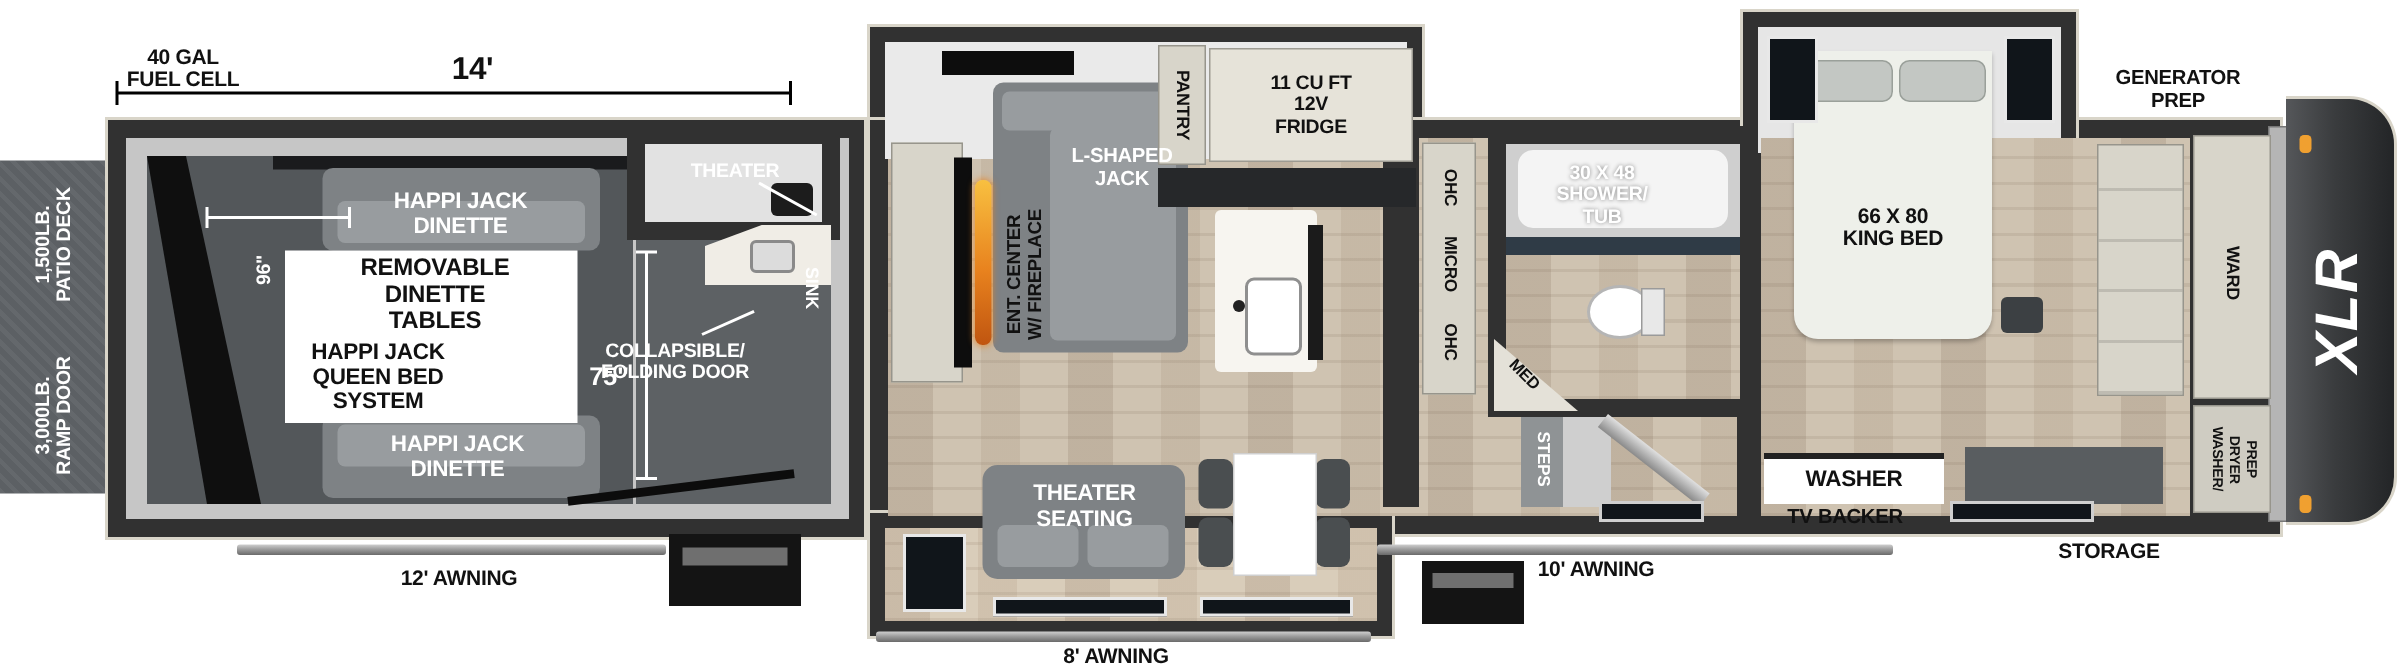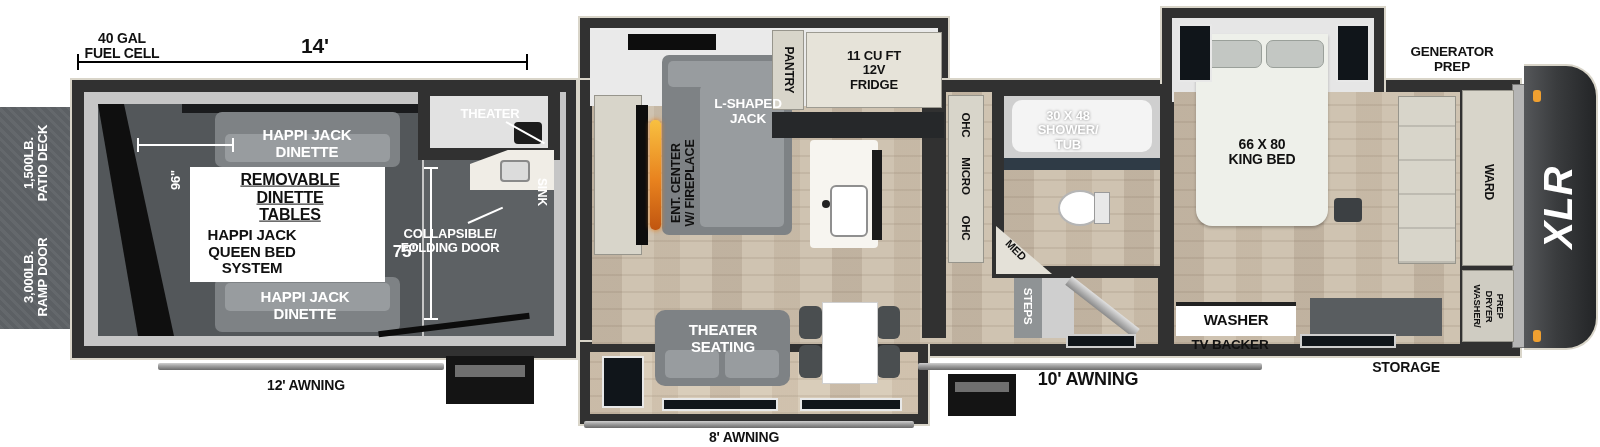--- a/index.html
+++ b/index.html
@@ -59,21 +59,21 @@
   <div class="inner furn" style="left:215px;top:112px;width:185px;height:55px;">
     <div class="abs cush" style="left:10px;top:22px;width:165px;height:28px;"></div>
   </div>
   <div class="inner furn" style="left:215px;top:277px;width:185px;height:55px;">
     <div class="abs cush" style="left:10px;top:6px;width:165px;height:28px;"></div>
   </div>
   <div class="inner" style="left:378px;top:322px;width:152px;height:6px;background:#0c0c0c;transform:rotate(-7deg);z-index:4;"></div>
   <div class="inner" style="left:190px;top:167px;width:195px;height:115px;background:#fff;z-index:5;"></div>
   <div class="lbl w ctr" style="left:307px;top:143px;font-size:15px;">HAPPI JACK
 DINETTE</div>
-  <div class="lbl ctr" style="left:290px;top:197px;font-size:16px;z-index:6;text-decoration:underline;">REMOVABLE
+  <div class="lbl ctr" style="left:290px;top:197px;font-size:16px;z-index:6;">REMOVABLE
 DINETTE
 TABLES</div>
   <div class="lbl ctr" style="left:252px;top:252px;font-size:15px;z-index:6;">HAPPI JACK
 QUEEN BED
 SYSTEM</div>
   <div class="lbl w ctr" style="left:305px;top:305px;font-size:15px;">HAPPI JACK
 DINETTE</div>
 
   <div class="abs" style="left:418px;top:84px;width:142px;height:76px;background:var(--wall);z-index:3;"></div>
   <div class="abs" style="left:430px;top:96px;width:118px;height:52px;background:#e2e2e2;z-index:4;"></div>
@@ -213,21 +213,21 @@
 
   <div class="lbl ctr" style="left:1452px;top:60px;font-size:13.5px;">GENERATOR
 PREP</div>
   <div class="lbl ctr" style="left:1406px;top:368px;font-size:14px;">STORAGE</div>
 
   <div class="awning" style="left:158px;top:363px;width:286px;"></div>
   <div class="lbl ctr" style="left:306px;top:386px;font-size:14px;">12' AWNING</div>
   <div class="awning" style="left:584px;top:421px;width:330px;"></div>
   <div class="lbl ctr" style="left:744px;top:438px;font-size:14px;">8' AWNING</div>
   <div class="awning" style="left:918px;top:363px;width:344px;"></div>
-  <div class="lbl ctr" style="left:1064px;top:380px;font-size:18px;margin-left:24px;">10' AWNING</div>
+  <div class="lbl ctr" style="left:1064px;top:380px;font-size:14px;">10' AWNING</div>
 
   <div class="stepbox" style="left:446px;top:356px;width:88px;height:48px;">
       <div class="in"></div>
     </div>
   <div class="stepbox" style="left:948px;top:374px;width:68px;height:42px;">
       <div class="in"></div>
     </div>
 
 </div>
 

